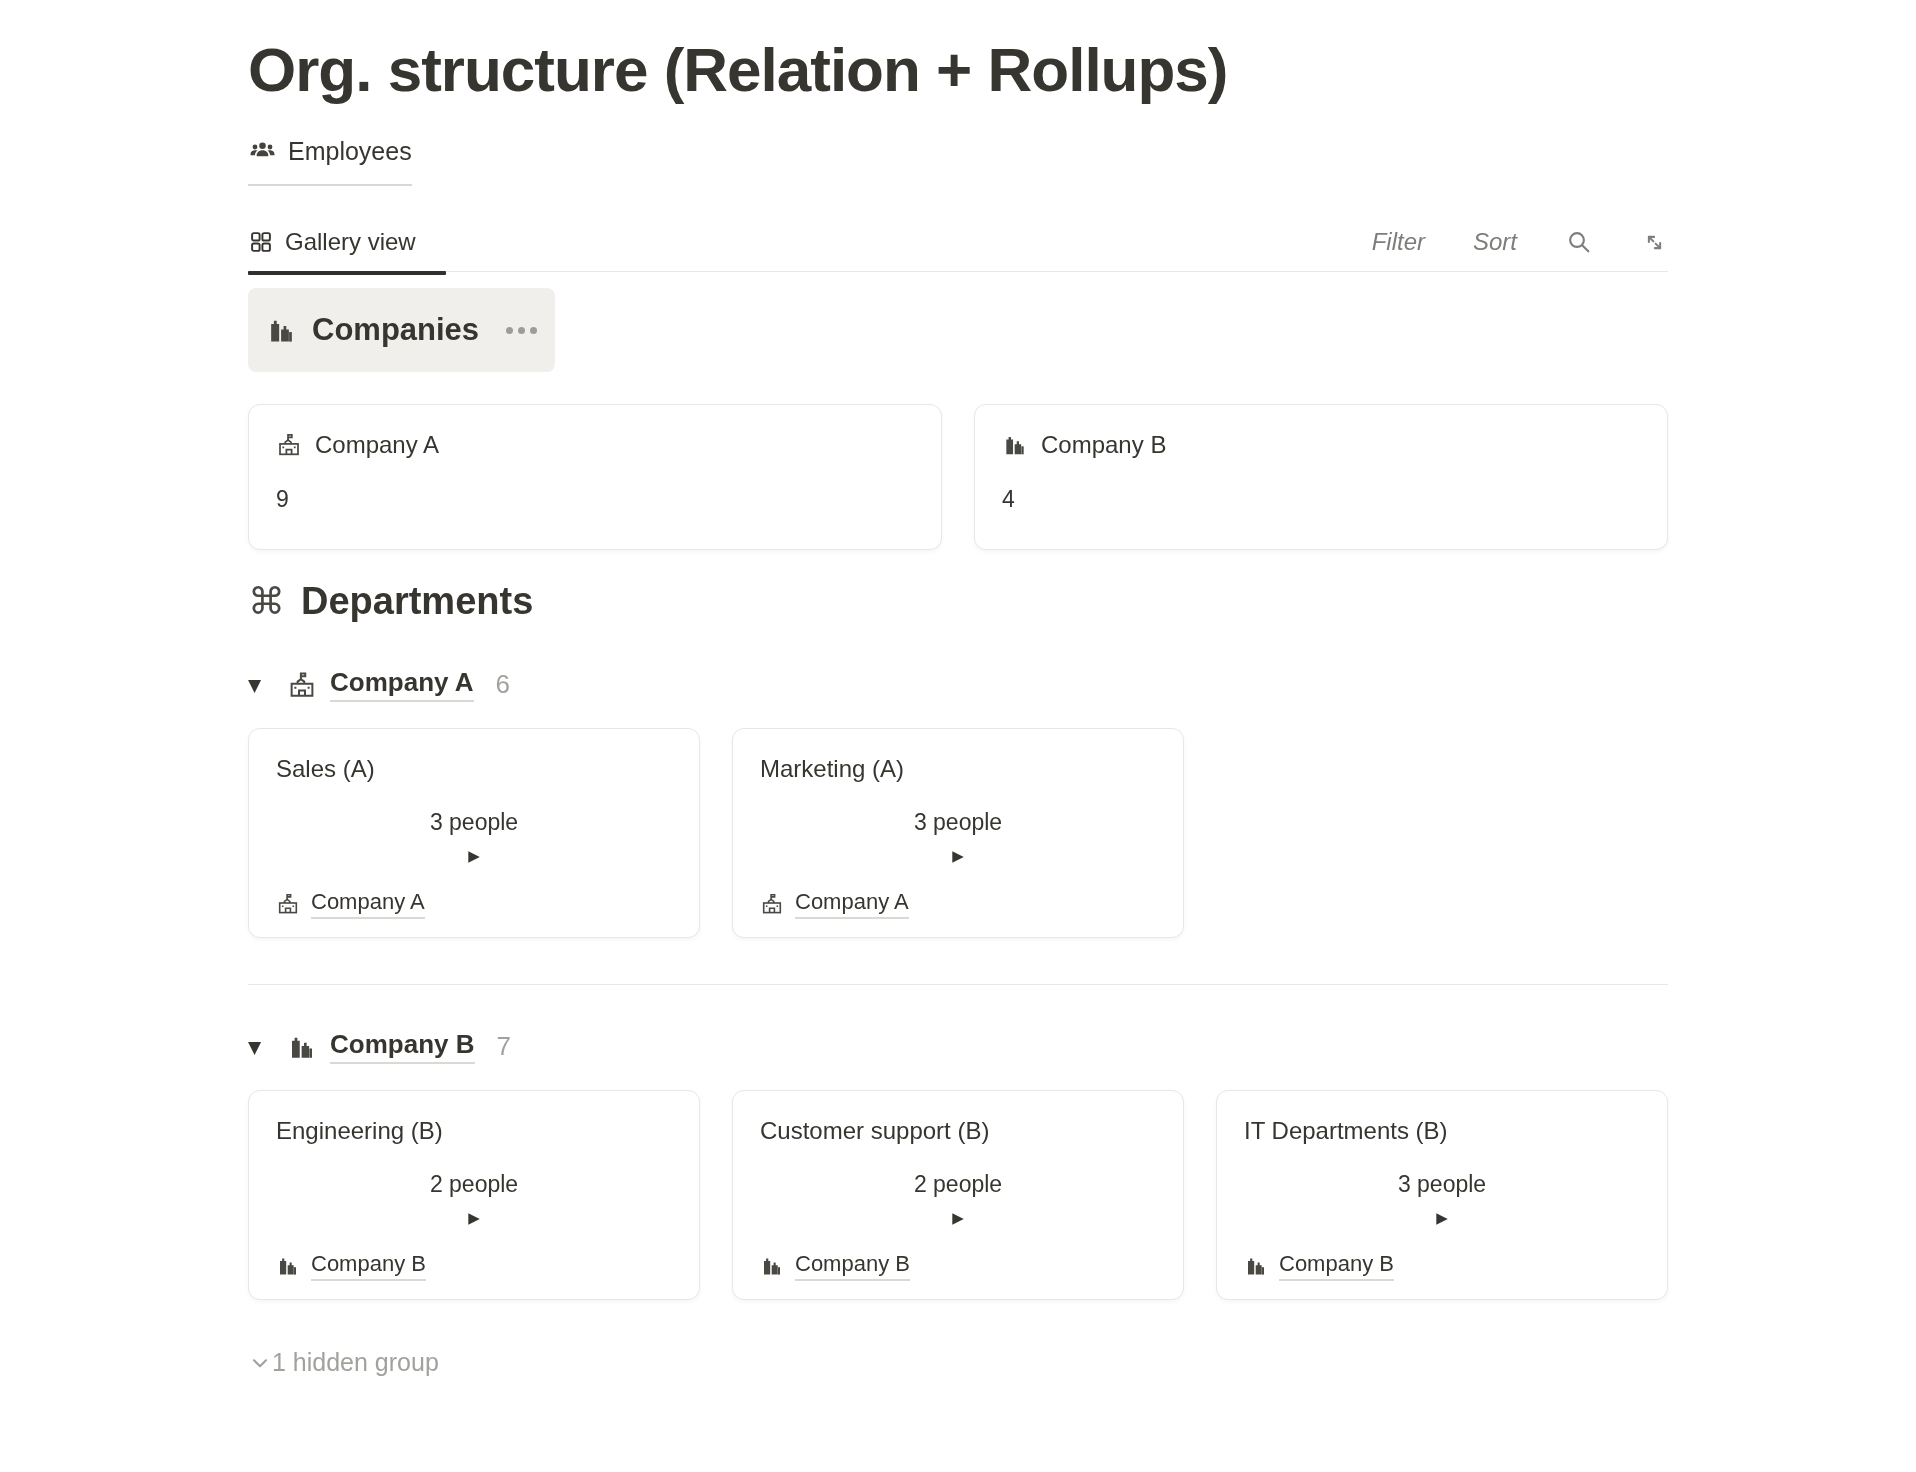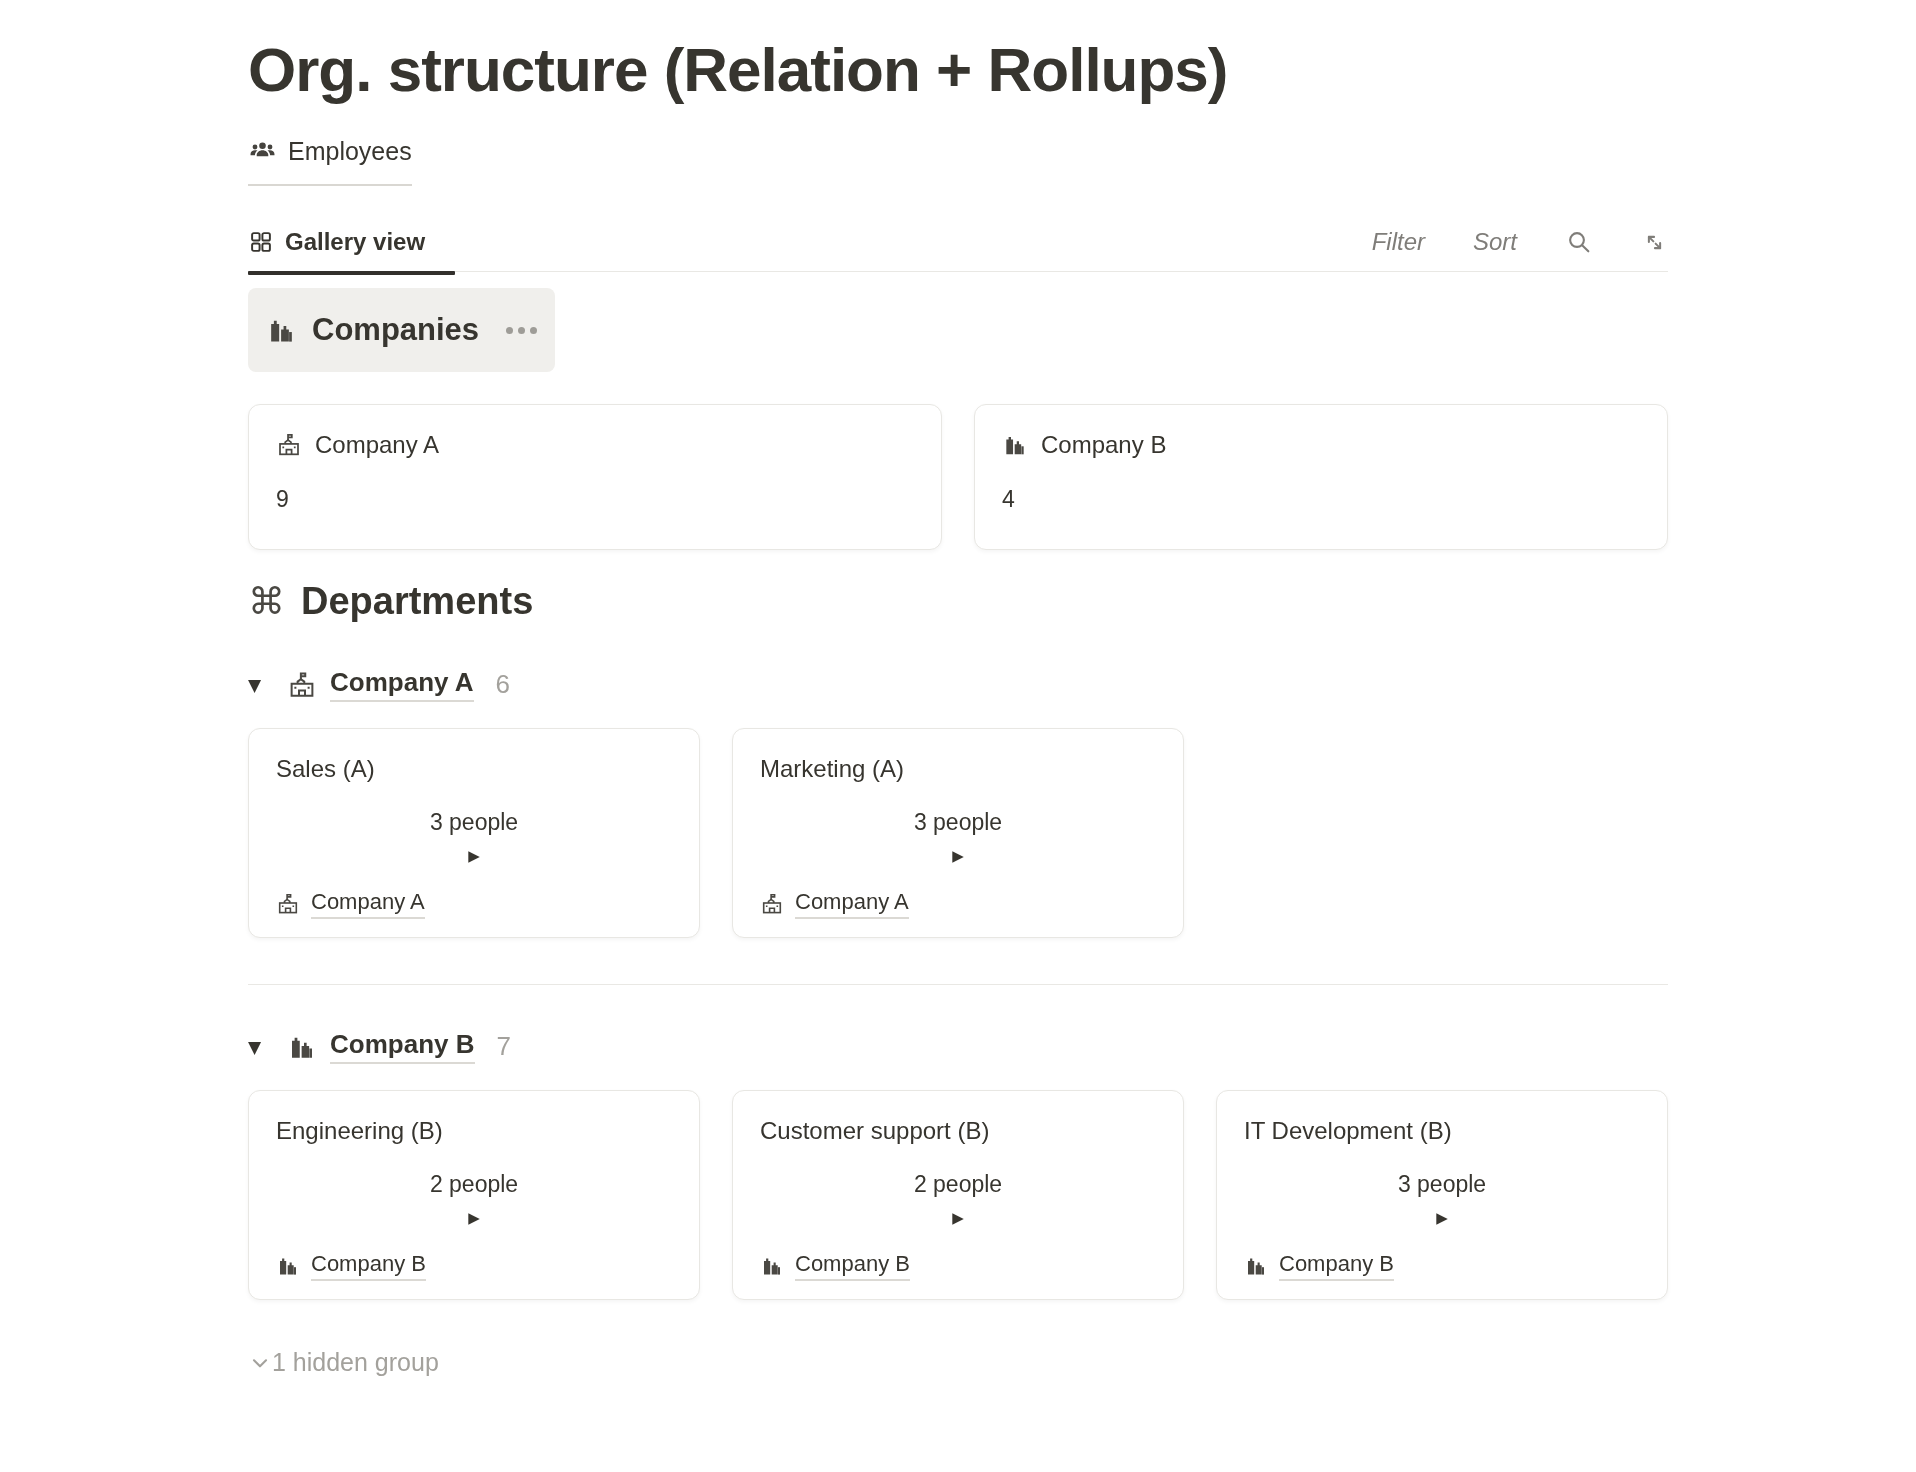--- a/index.html
+++ b/index.html
@@ -31,21 +31,21 @@
   
   .tabbar {
     margin-top: 42px;
     display: flex; justify-content: space-between; align-items: center;
     border-bottom: 1px solid #e9e8e4;
     padding-bottom: 15px;
     position: relative;
   }
   .tab {
     display: inline-flex; align-items: center; gap: 11px;
-    font-size: 24px; font-weight: 700;
+    font-size: 24px; font-weight: 400;
     position: relative; padding-right: 30px;
     cursor: pointer;
   }
   .tab.active::after {
     content: "";
     position: absolute; left: 0; right: 0; bottom: -19px;
     height: 4px; background: #32302c; border-radius: 1px;
   }
   .toolbar { display: flex; align-items: flex-end; gap: 48px; font-style: italic; }
   .toolbar-label { font-size: 24px; color: #7f7d79; cursor: pointer; }
@@ -322,21 +322,21 @@
       <div class="company-link-row">
         <span class="icon">
           <svg viewBox="0 0 24 24" width="24" height="24" fill="#4a4843">
               <use href="#svg-factory"></use>
             </svg>
         </span>
         <span class="company-link">Company B</span>
       </div>
     </div>
     <div class="card dept-card">
-      <div class="card-title">IT Development (B)</div>
+      <div class="card-title">IT Departments (B)</div>
       <div class="people-row">
         <span>3 people</span>
         <span class="play-glyph">▶</span>
       </div>
       <div class="company-link-row">
         <span class="icon">
           <svg viewBox="0 0 24 24" width="24" height="24" fill="#4a4843">
               <use href="#svg-factory"></use>
             </svg>
         </span>

